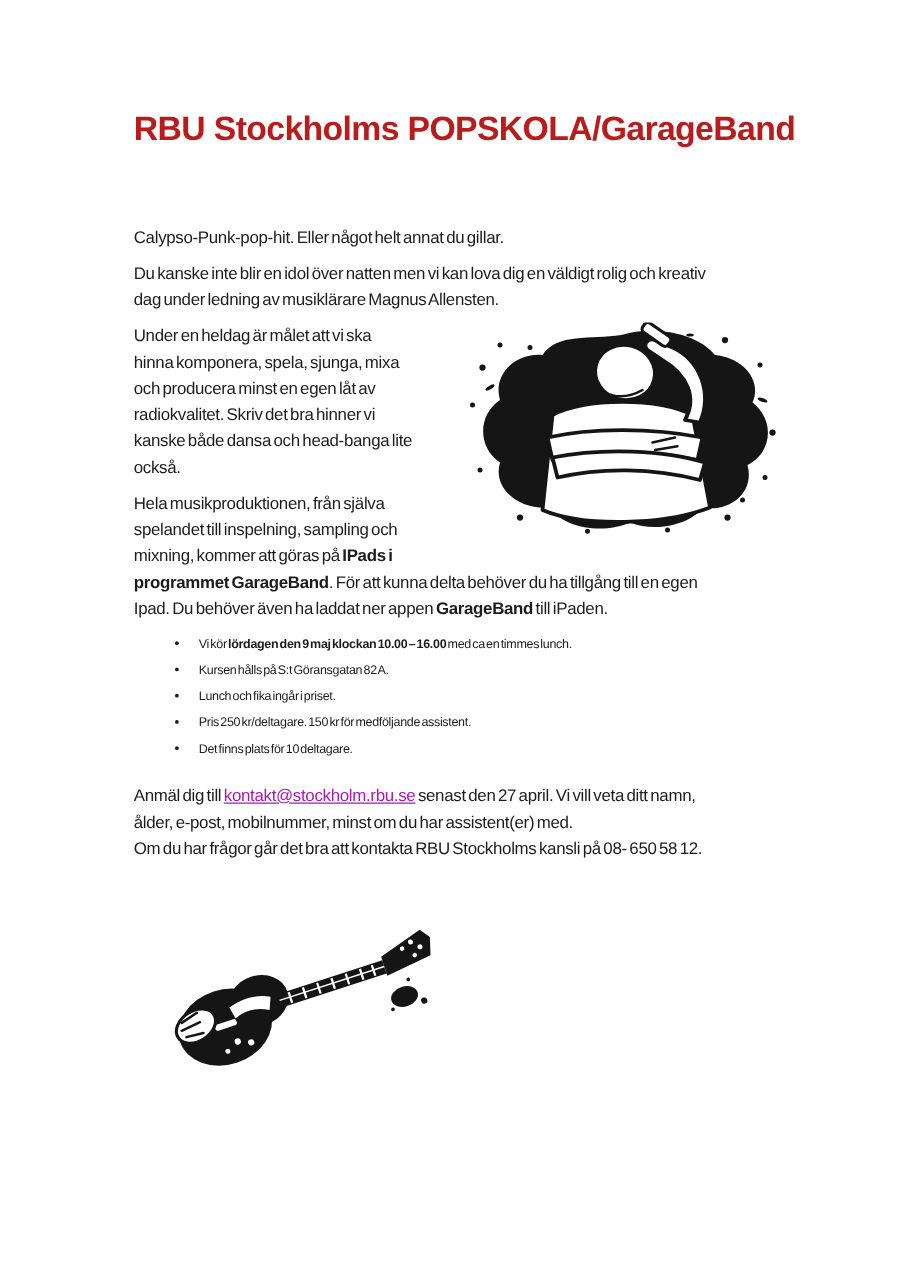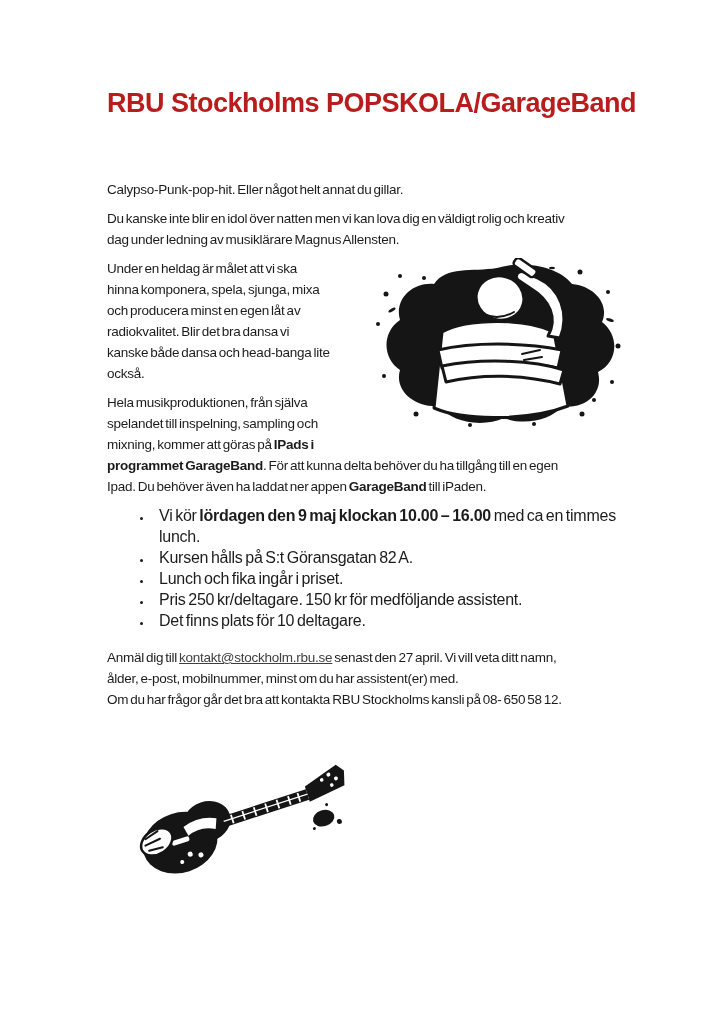--- a/index.html
+++ b/index.html
@@ -11,27 +11,27 @@
   .page{padding:86px 107px 0 107px;box-sizing:border-box;}
   h1.doc-title{
     font-size:27px;line-height:34px;margin:0 0 38px 0;color:#b91c1c;
     font-weight:bold;letter-spacing:-0.5px;white-space:nowrap;
   }
   .para{
     font-size:13.5px;line-height:21px;margin:0 0 8px 0;
     letter-spacing:-0.25px;word-spacing:-1.5px;
   }
   .b{font-weight:bold;}
-  a.lnk{color:#404040;text-decoration:underline;cursor:pointer;}
+  a.lnk{color:#a21caf;text-decoration:underline;cursor:pointer;}
   .dj-float{
     float:right;width:255px;height:170px;margin:0 -10px 8px 12px;
   }
   ul.bullets{
     margin:0 0 16px 16px;padding-left:30px;
-    font-size:16px;line-height:21px;letter-spacing:-0.25px;word-spacing:-1.5px;
+    font-size:10px;line-height:21px;letter-spacing:-0.25px;word-spacing:-1.5px;
   }
   ul.bullets li{padding-left:6px;}
   ul.bullets li::marker{font-size:11px;}
   .contact .para{margin:0;}
   .guitar-wrap{margin:38px 0 0 16px;width:240px;height:136px;}
   svg{display:block;}
 </style>
 </head>
 <body>
 
@@ -71,21 +71,21 @@
         <path d="M112 56 Q126 63 142 54" fill="none" stroke-width="2"></path>
         <path d="M176 78 C186 60 178 42 158 30 L146 22 C142 18 146 12 152 14 L166 20 C188 30 198 56 188 80 Z" fill="#ffffff" stroke-width="3"></path>
         <rect x="141" y="3" width="25" height="9" rx="3.5" fill="#ffffff" stroke-width="2.5" transform="rotate(35 150 8)"></rect>
         <path d="M66 92 C100 84 150 84 190 92 L186 110 C146 102 104 102 70 110 Z" fill="#ffffff" stroke-width="3"></path>
         <path d="M70 108 C110 100 160 102 192 112 L188 126 C150 116 108 116 74 124 Z" fill="#ffffff" stroke-width="3"></path>
         <path d="M150 96 L168 92 M152 102 L170 99" fill="none" stroke-width="2"></path>
       </g>
     </svg>
   </div>
 
-  <p class="para"><span>Under en heldag är målet att vi ska</span><br><span>hinna komponera, spela, sjunga, mixa</span><br><span>och producera minst en egen låt av</span><br><span>radiokvalitet. Blir det bra dansa vi</span><br><span>kanske både dansa och head-banga lite</span><br><span>också.</span></p>
+  <p class="para"><span>Under en heldag är målet att vi ska</span><br><span>hinna komponera, spela, sjunga, mixa</span><br><span>och producera minst en egen låt av</span><br><span>radiokvalitet. Skriv det bra hinner vi</span><br><span>kanske både dansa och head-banga lite</span><br><span>också.</span></p>
 
   <p class="para"><span>Hela musikproduktionen, från själva</span><br><span>spelandet till inspelning, sampling och</span><br><span>mixning, kommer att göras på </span><span class="b">IPads i</span><br><span class="b">programmet GarageBand</span><span>. För att kunna delta behöver du ha tillgång till en egen</span><br><span>Ipad. Du behöver även ha laddat ner appen </span><span class="b">GarageBand</span><span> till iPaden.</span></p>
 
   <ul class="bullets">
     <li><span>Vi kör </span><span class="b">lördagen den 9 maj klockan 10.00 – 16.00</span><span> med ca en timmes lunch.</span></li>
     <li><span>Kursen hålls på S:t Göransgatan 82 A.</span></li>
     <li><span>Lunch och fika ingår i priset.</span></li>
     <li><span>Pris 250 kr/deltagare. 150 kr för medföljande assistent.</span></li>
     <li><span>Det finns plats för 10 deltagare.</span></li>
   </ul>

